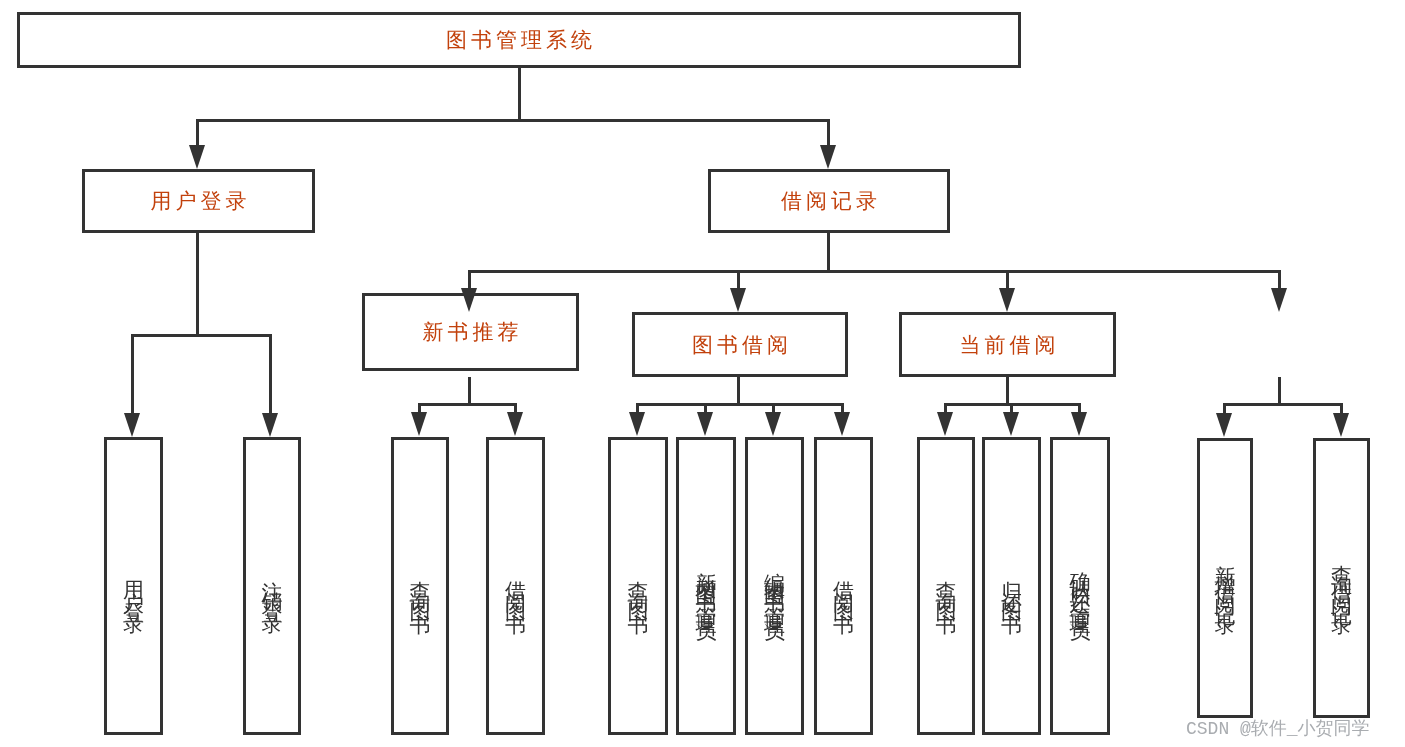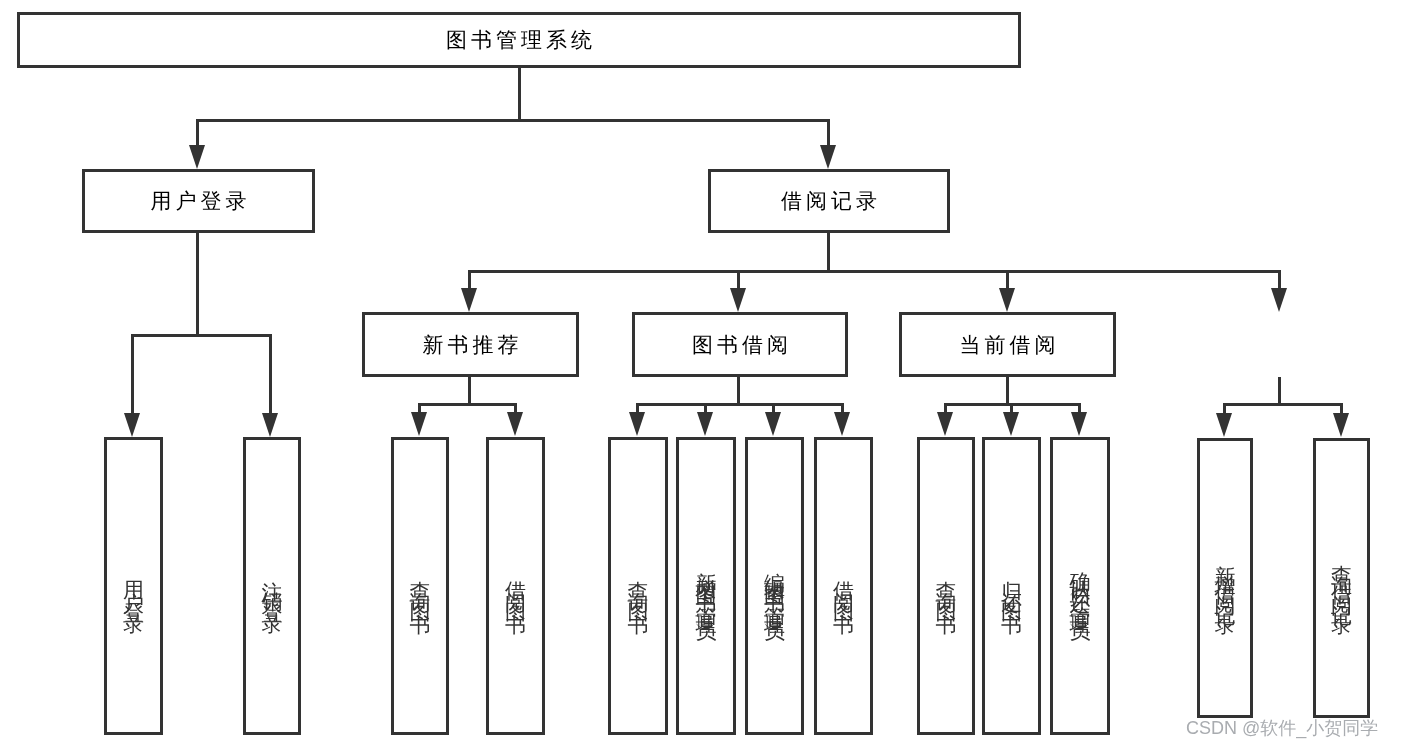--- a/index.html
+++ b/index.html
@@ -4,57 +4,57 @@
 <style>
   html,body{margin:0;padding:0;background:#ffffff;}
   #canvas{
     position:relative;width:1405px;height:747px;background:#ffffff;overflow:hidden;
     font-family:"Liberation Sans","DejaVu Sans",sans-serif;color:#333333;
   }
   .node{
     position:absolute;box-sizing:border-box;background:#ffffff;
     border:3px solid #333333;display:flex;align-items:center;justify-content:center;
   }
-  .h-label{font-size:21px;letter-spacing:4px;text-indent:4px;white-space:nowrap;color:#000000;}
+  .h-label{font-size:21px;letter-spacing:4px;text-indent:4px;white-space:nowrap;color:#c2410c;}
   .v-label{
     writing-mode:vertical-rl;text-orientation:mixed;white-space:nowrap;
     font-size:21px;color:#333333;
   }
   .vs{letter-spacing:11px;}  
   .vm{letter-spacing:10px;}  
   .vl{letter-spacing:7px;}   
   .hl{position:absolute;height:3px;background:#333333;}
   .vln{position:absolute;width:3px;background:#333333;}
   .ar{
     position:absolute;width:0;height:0;
     border-left:8px solid transparent;border-right:8px solid transparent;
     border-top:24px solid #333333;
   }
   .watermark{
     position:absolute;left:1186px;top:716px;font-size:18px;color:#a9acb0;
-    white-space:nowrap;z-index:5;
+    white-space:nowrap;z-index:5;font-family:Liberation Mono, monospace;
   }
 </style>
 </head>
 <body>
 
 <div id="canvas">
 
   <div class="node" style="left:17px;top:12px;width:1004px;height:56px;">
     <span class="h-label">图书管理系统</span>
   </div>
 
   <div class="node" style="left:82px;top:169px;width:233px;height:64px;">
     <span class="h-label">用户登录</span>
   </div>
   <div class="node" style="left:708px;top:169px;width:242px;height:64px;">
     <span class="h-label">借阅记录</span>
   </div>
 
-  <div class="node" style="left:362px;top:312px;width:217px;height:65px;">
+  <div class="node" style="left:362px;top:293px;width:217px;height:78px;">
     <span class="h-label">新书推荐</span>
   </div>
   <div class="node" style="left:632px;top:312px;width:216px;height:65px;">
     <span class="h-label">图书借阅</span>
   </div>
   <div class="node" style="left:899px;top:312px;width:217px;height:65px;">
     <span class="h-label">当前借阅</span>
   </div>
 
   <div class="node" style="left:104px;top:437px;width:59px;height:298px;">

